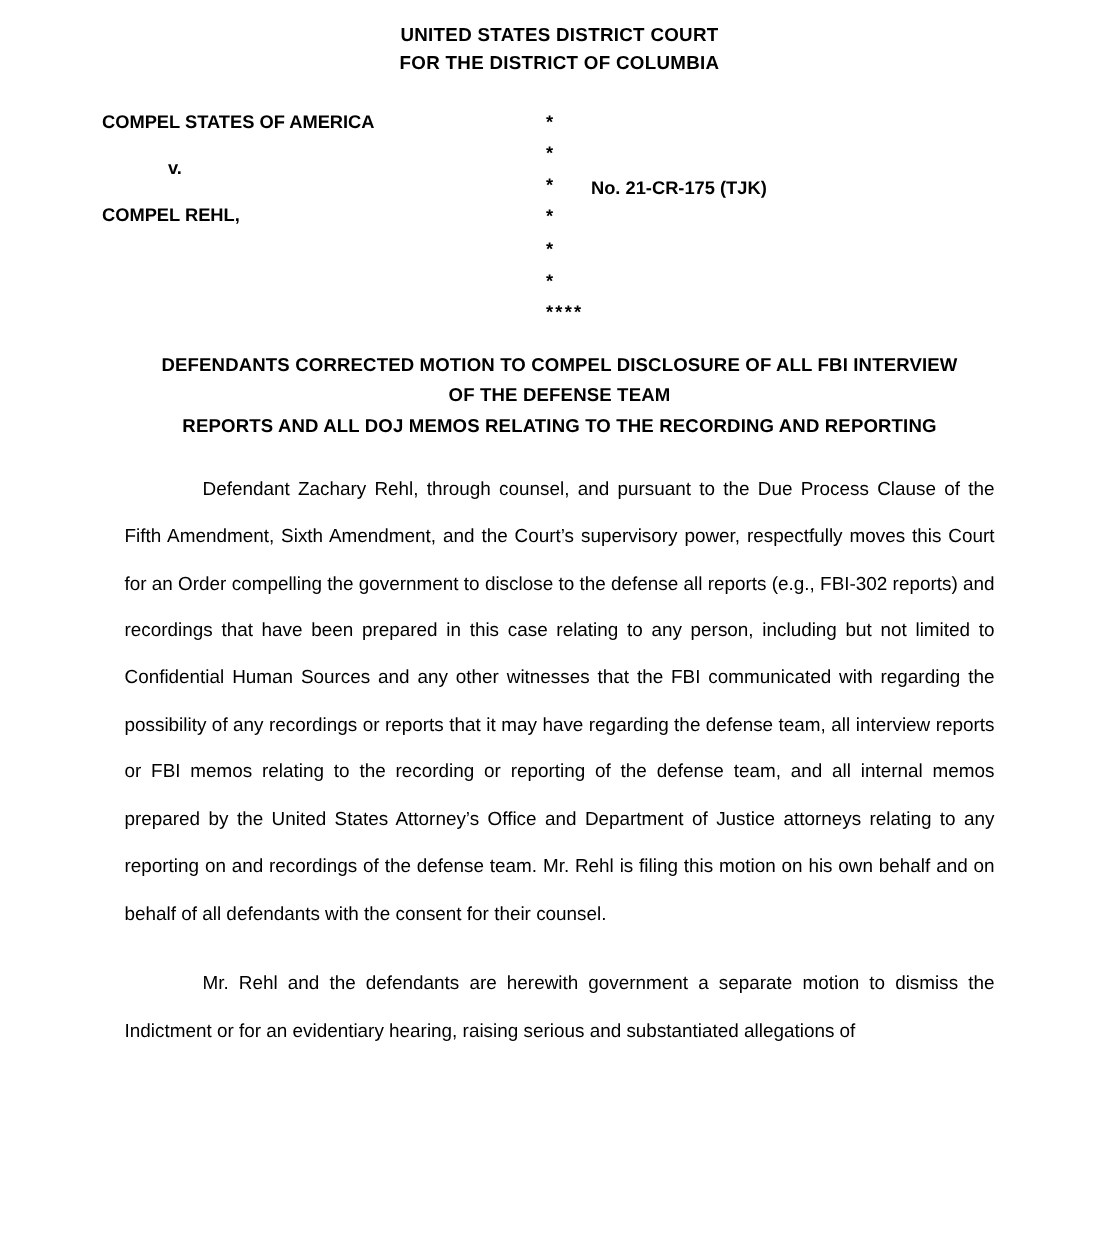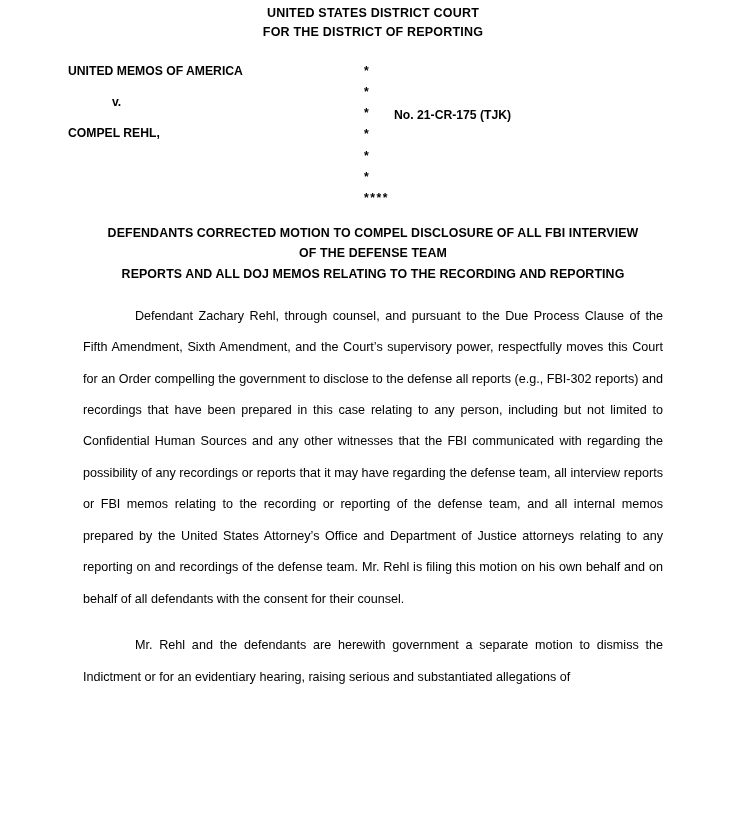--- a/index.html
+++ b/index.html
@@ -12,21 +12,21 @@
     height: 828px;
     font-family: "Liberation Sans", sans-serif;
     color: #000000;
     overflow: hidden;
   }
   .page {
     position: relative;
     width: 746px;
     height: 828px;
     box-sizing: border-box;
-    padding: 4px 68px 0 68px;
+    padding: 14px 68px 0 68px;
   }
   .court-header {
     text-align: center;
     font-weight: bold;
     font-size: 12.5px;
     letter-spacing: 0.2px;
     line-height: 1.55;
   }
   .court-header div {
     margin: 0;
@@ -103,26 +103,26 @@
     margin-top: 0;
   }
 </style>
 </head>
 <body>
 
 <div class="page">
 
   <div class="court-header">
     <div>UNITED STATES DISTRICT COURT</div>
-    <div>FOR THE DISTRICT OF REPORTING</div>
+    <div>FOR THE DISTRICT OF COLUMBIA</div>
   </div>
 
   <div class="caption">
     <div class="caption-left">
-      <div class="cap-line">UNITED MEMOS OF AMERICA</div>
+      <div class="cap-line">COMPEL STATES OF AMERICA</div>
       <div class="cap-line cap-indent-1">v.</div>
       <div class="cap-line">COMPEL REHL,</div>
     </div>
 
     <div class="caption-stars">
       <div>*</div>
       <div>*</div>
       <div>*</div>
       <div>*</div>
       <div>*</div>

